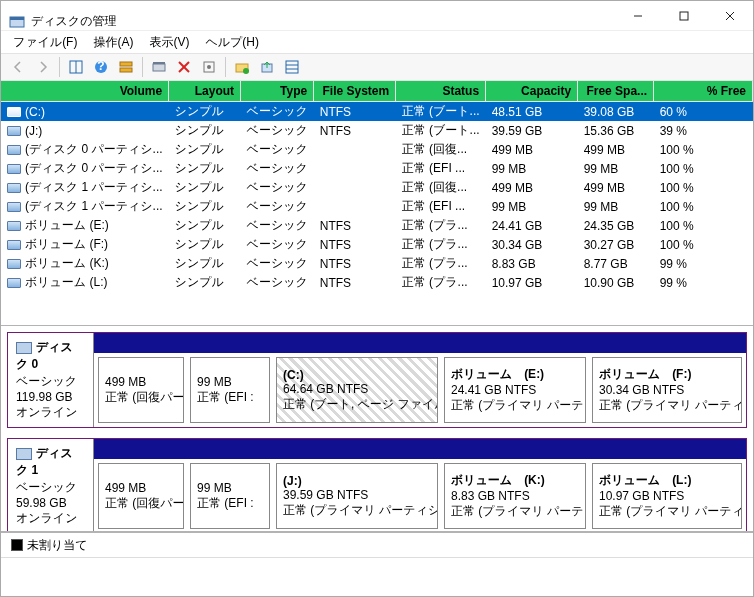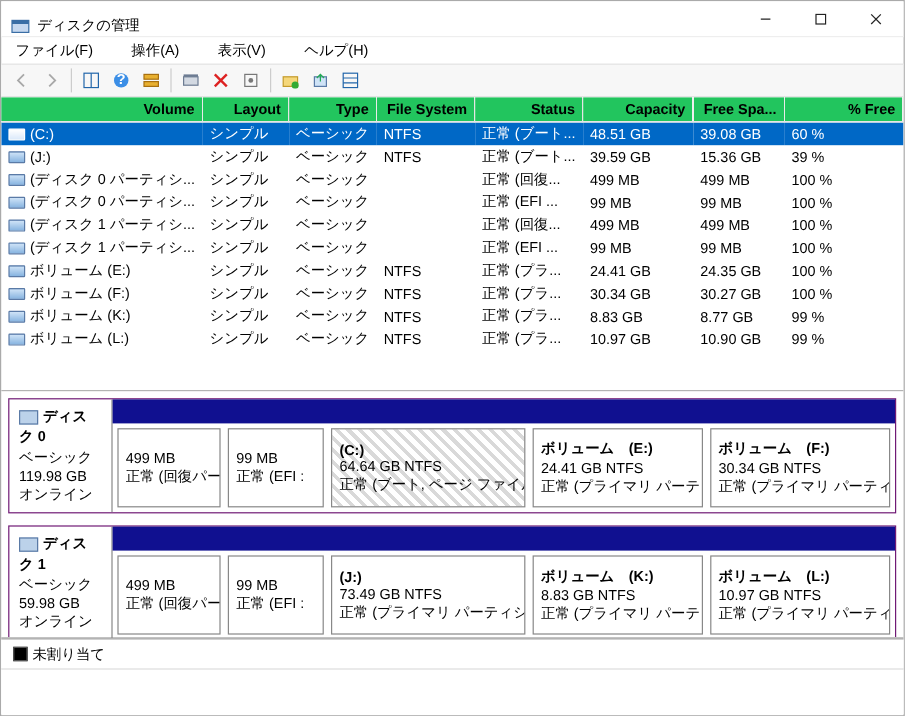--- a/index.html
+++ b/index.html
@@ -2,21 +2,21 @@
 <html><head>
 <meta charset="utf-8">
 <style>
 * { box-sizing: border-box; margin: 0; padding: 0; font-family: "Yu Gothic UI", "Meiryo", sans-serif; font-size: 12px; }
 body { background: #fff; width: 754px; height: 597px; overflow: hidden; border: 1px solid #aaa; }
 .titlebar { height: 30px; display: flex; align-items: flex-end; padding: 0 0 0 8px; background: #fff; border-bottom: 1px solid #eee; }
 .titlebar .icon { width: 16px; height: 16px; margin-right: 6px; }
 .titlebar .title { flex: 1; font-size: 12px; }
 .winbtn { width: 46px; height: 28px; display: flex; align-items: center; justify-content: center; }
 .winbtn svg { width: 10px; height: 10px; }
-.menubar { height: 22px; display: flex; align-items: center; padding: 0 6px; gap: 20px; text-align: center; }
+.menubar { height: 22px; display: flex; align-items: center; padding: 0 6px; gap: 4px; text-align: center; }
 .menuitem { padding: 2px 6px; }
 .toolbar { height: 28px; display: flex; align-items: center; padding: 2px 6px; gap: 3px; border-top: 1px solid #e3e3e3; border-bottom: 1px solid #e3e3e3; background: #f7f7f7; }
 .tbtn { width: 22px; height: 22px; display: flex; align-items: center; justify-content: center; border: 1px solid transparent; }
 .tbtn.dis { opacity: .4; }
 .tsep { width: 1px; height: 20px; background: #ccc; margin: 0 2px; }
 .volpane { height: 245px; overflow: auto; border-bottom: 1px solid #b3b3b3; }
 table.vols { border-collapse: collapse; width: 100%; }
 table.vols th { text-align: right; font-weight: bold; padding: 3px 6px; background: #22c55e; border-right: 1px solid #e5e5e5; border-bottom: 1px solid #e5e5e5; white-space: nowrap; position: sticky; top: 0; }
 table.vols td { padding: 1px 6px; white-space: nowrap; }
 table.vols tr.sel td { background: #0068c6; color: #fff; }
@@ -313,21 +313,21 @@
           <div class="partbox" style="width: 86px;">
             <div>499 MB</div>
             <div>正常 (回復パー</div>
           </div>
           <div class="partbox" style="width: 80px;">
             <div>99 MB</div>
             <div>正常 (EFI :</div>
           </div>
           <div class="partbox" style="width: 162px;">
             <div class="pname">(J:)</div>
-            <div>73.49 GB NTFS</div>
+            <div>39.59 GB NTFS</div>
             <div>正常 (プライマリ パーティション)</div>
           </div>
           <div class="partbox" style="width: 142px;">
             <div class="pname">ボリューム　(K:)</div>
             <div>8.83 GB NTFS</div>
             <div>正常 (プライマリ パーティシ</div>
           </div>
           <div class="partbox" style="width: 150px;">
             <div class="pname">ボリューム　(L:)</div>
             <div>10.97 GB NTFS</div>

